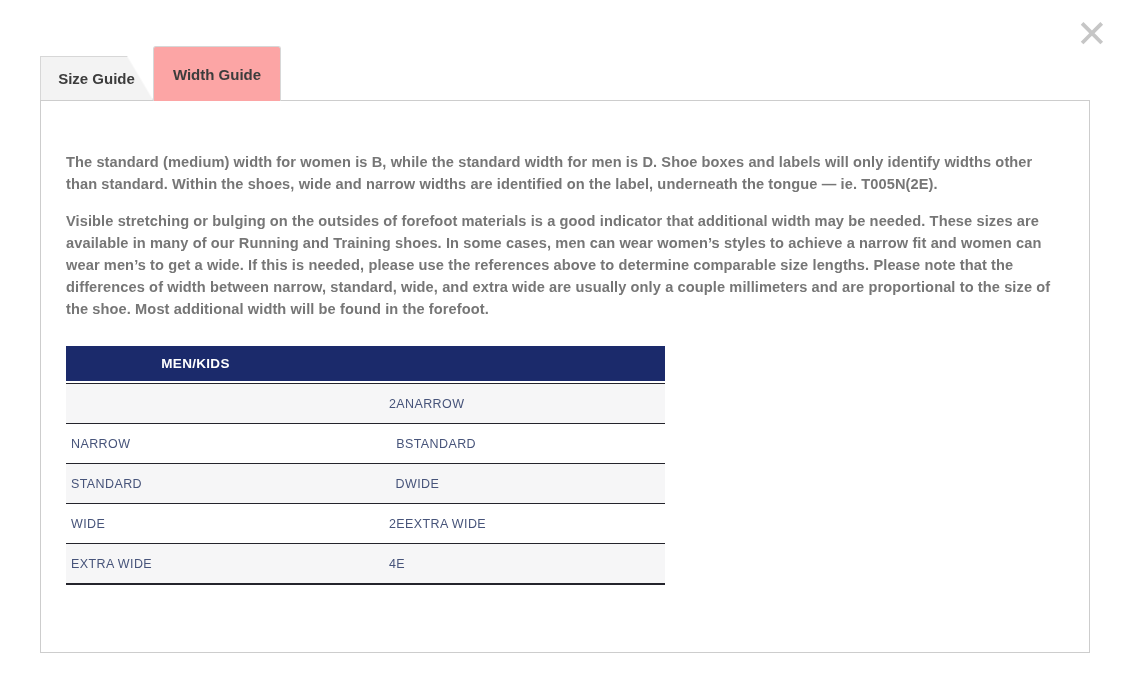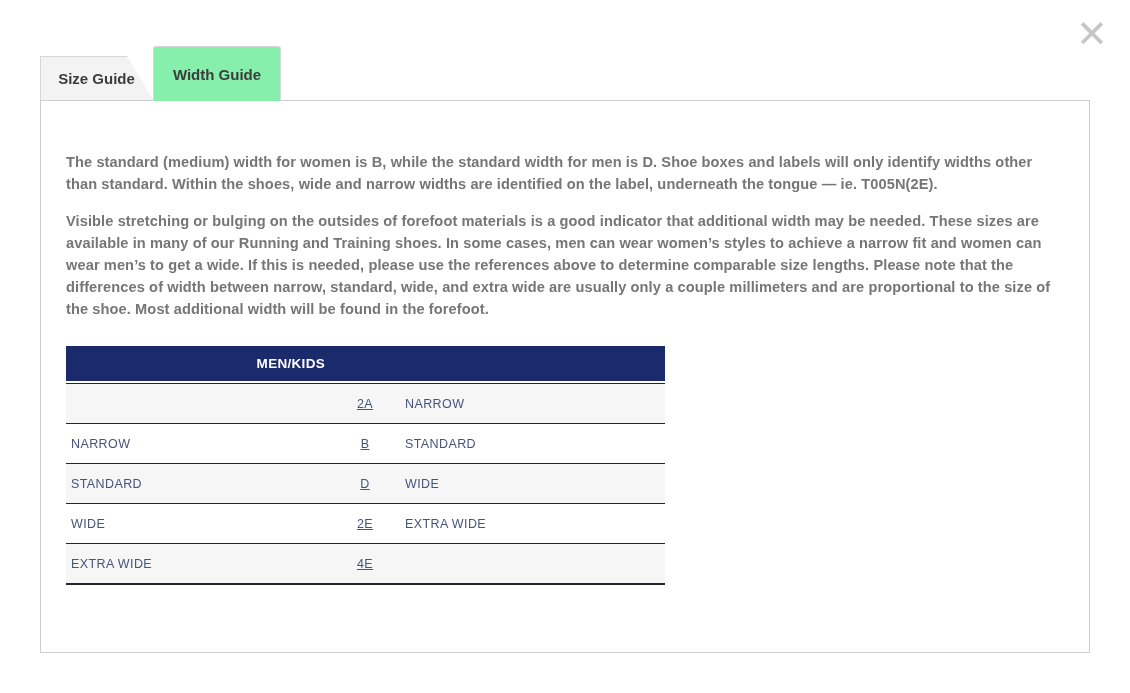--- a/index.html
+++ b/index.html
@@ -42,21 +42,21 @@
     position: relative;
   }
   .tab-inactive::after {
     content: "";
     position: absolute; top: -1px; right: -1px; bottom: 0;
     width: 26px;
     background: linear-gradient(to top right, rgba(255,255,255,0) 48%, #ffffff 52%);
   }
   .tab-active {
     width: 128px; height: 55px;
-    background: #86efac;
+    background: #fca5a5;
     border: 1px solid #d7d7d7; border-bottom: none;
     border-radius: 3px 3px 0 0;
     margin-bottom: -1px;
     position: relative; z-index: 3;
   }
 
   
   .panel {
     width: 1050px; height: 553px;
     border: 1px solid #cdcdcd;
@@ -76,37 +76,37 @@
   
   .wtable { margin-top: 26px; width: 599px; border-bottom: 2px solid #24242c; }
   .thead {
     display: flex; align-items: center;
     height: 35px;
     background: #1b2a6b;
     margin-bottom: 2px;
   }
   .th {
     color: #ffffff; font-weight: 700; font-size: 13.5px;
-    letter-spacing: 0.3px; text-align: right;
+    letter-spacing: 0.3px; text-align: center;
   }
   .c1 { width: 259px; }
   .c2 { width: 80px; }
   .c3 { flex: 1; }
   .trow {
     display: flex; align-items: center;
     height: 40px;
     border-top: 1px solid #24242c;
     font-size: 12.5px; font-weight: 400;
     color: #47547a; letter-spacing: 0.4px;
     background: #ffffff;
   }
   .trow:first-of-type { border-top: none; }
   .trow.stripe { background: #f6f6f7; }
   .trow .c1 { padding-left: 5px; text-align: left; }
-  .trow .c2 { text-align: center; text-decoration: underline; }
+  .trow .c2 { text-align: right; }
   .trow .c3 { text-align: left; }
 </style>
 </head>
 <body>
 
 <button class="close-btn">
   <span>✕</span>
 </button>
 
 <div class="modal">

